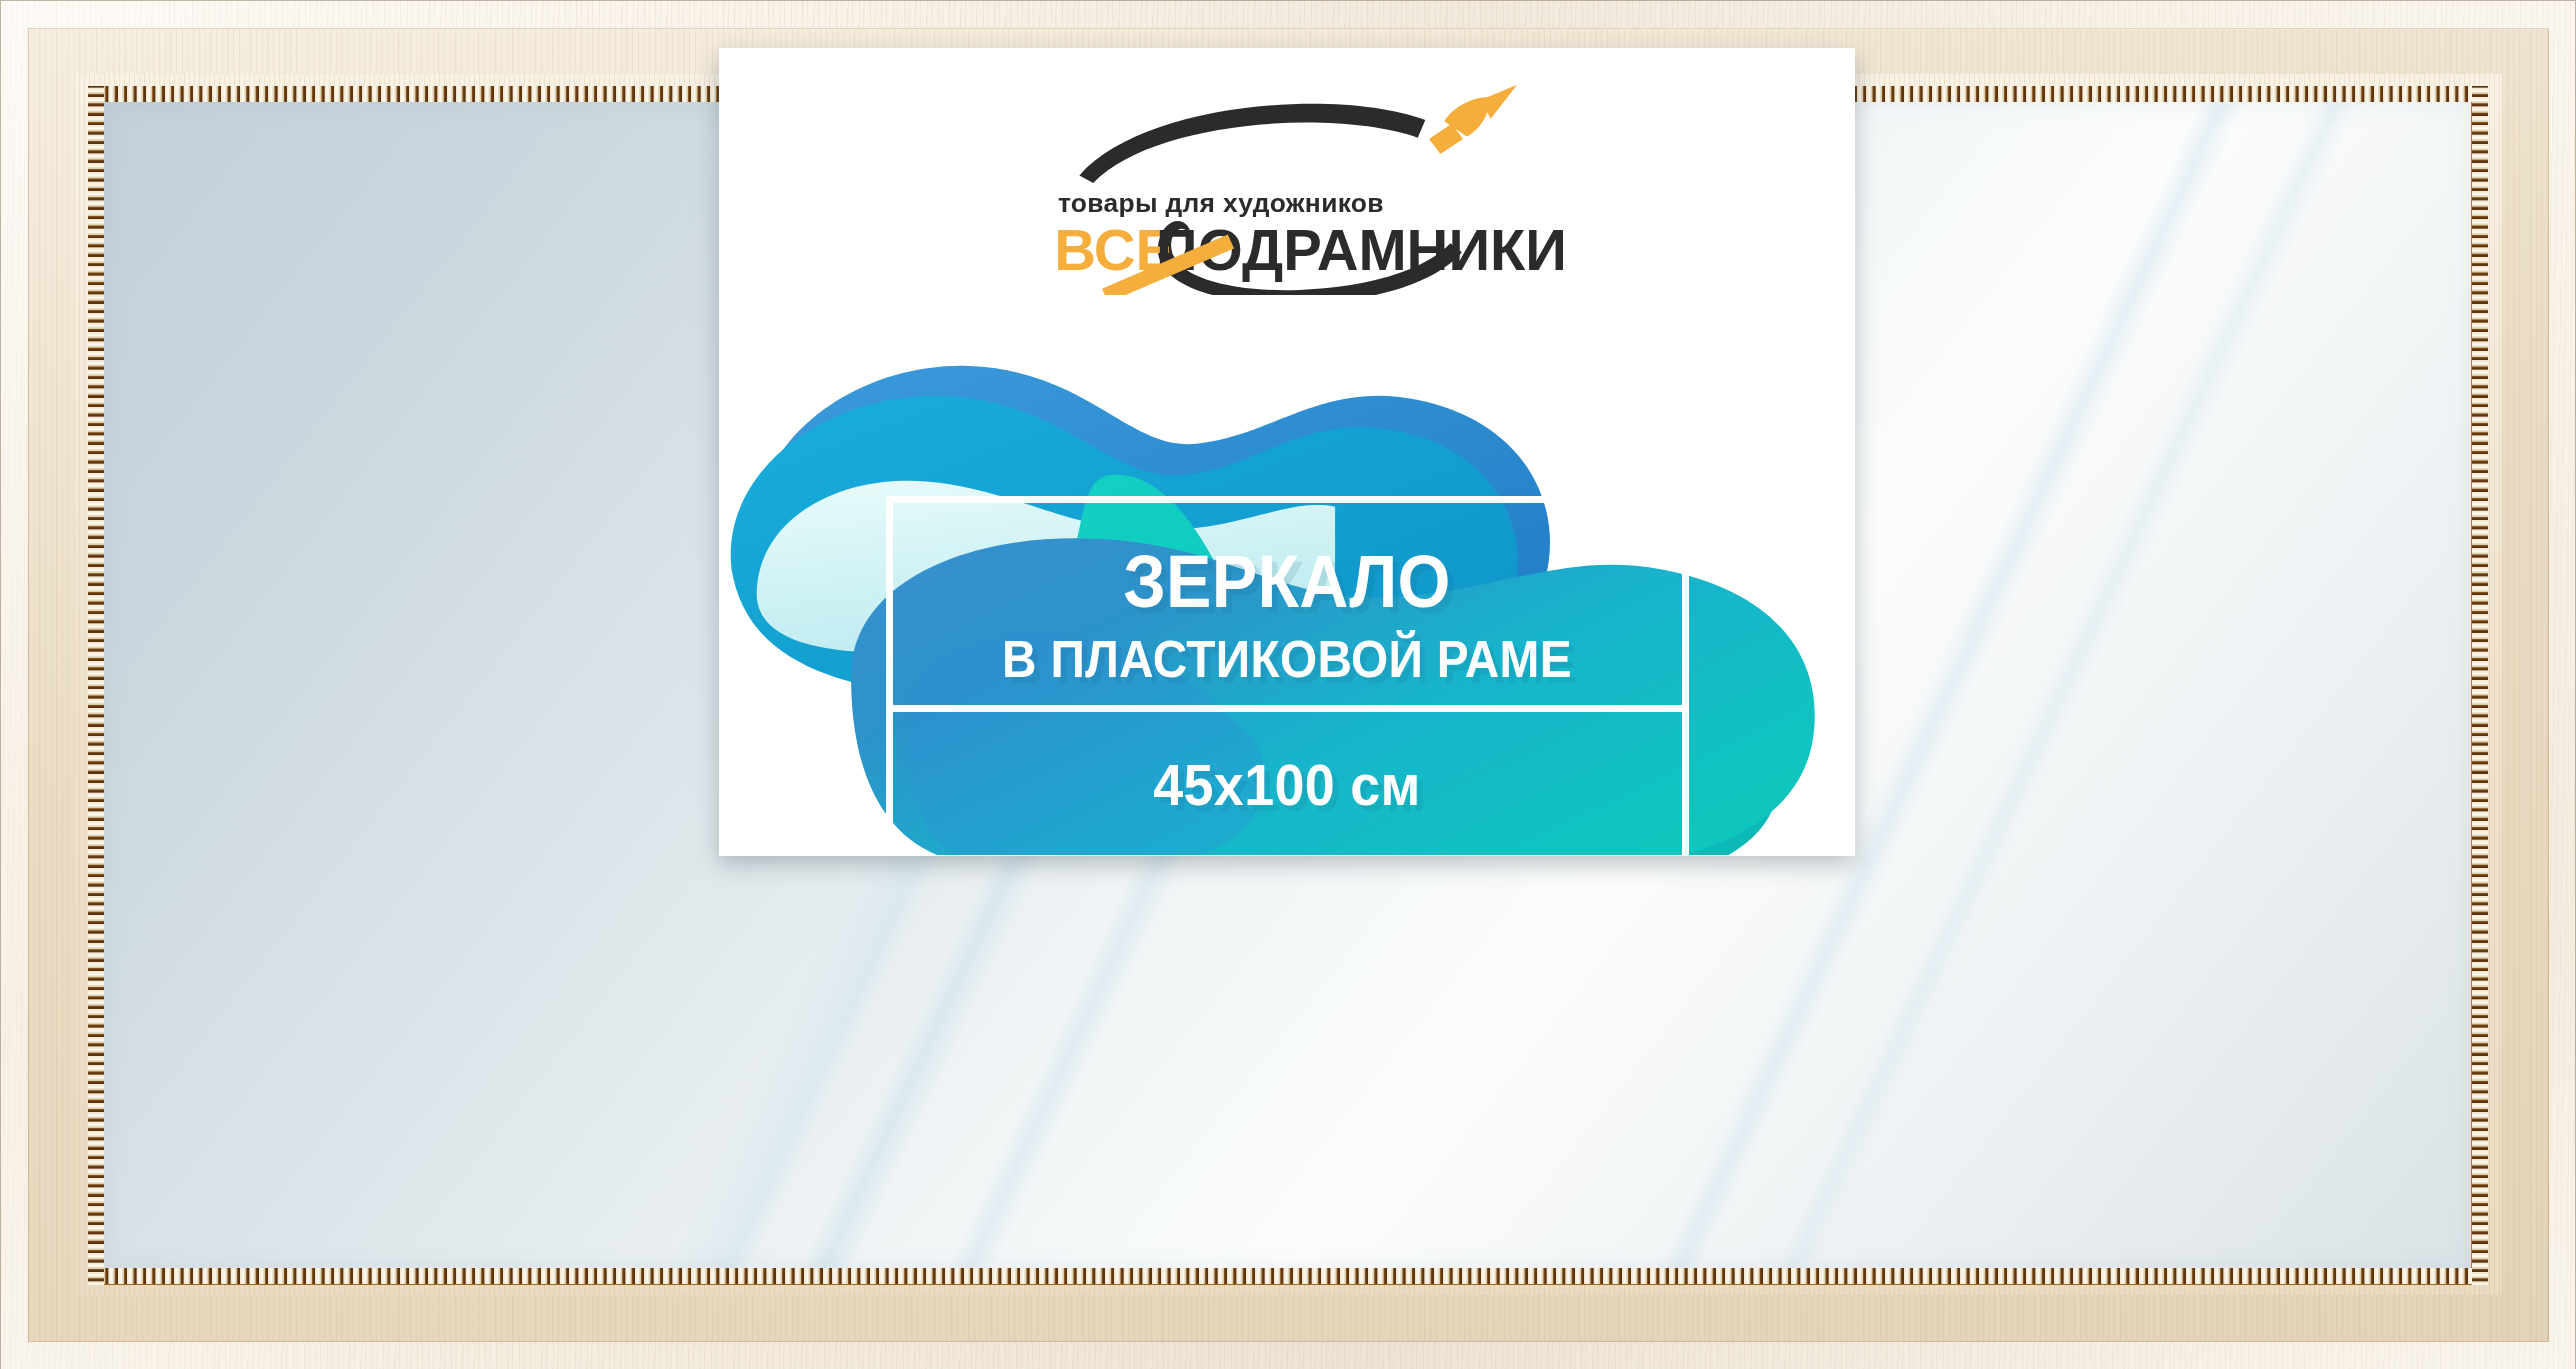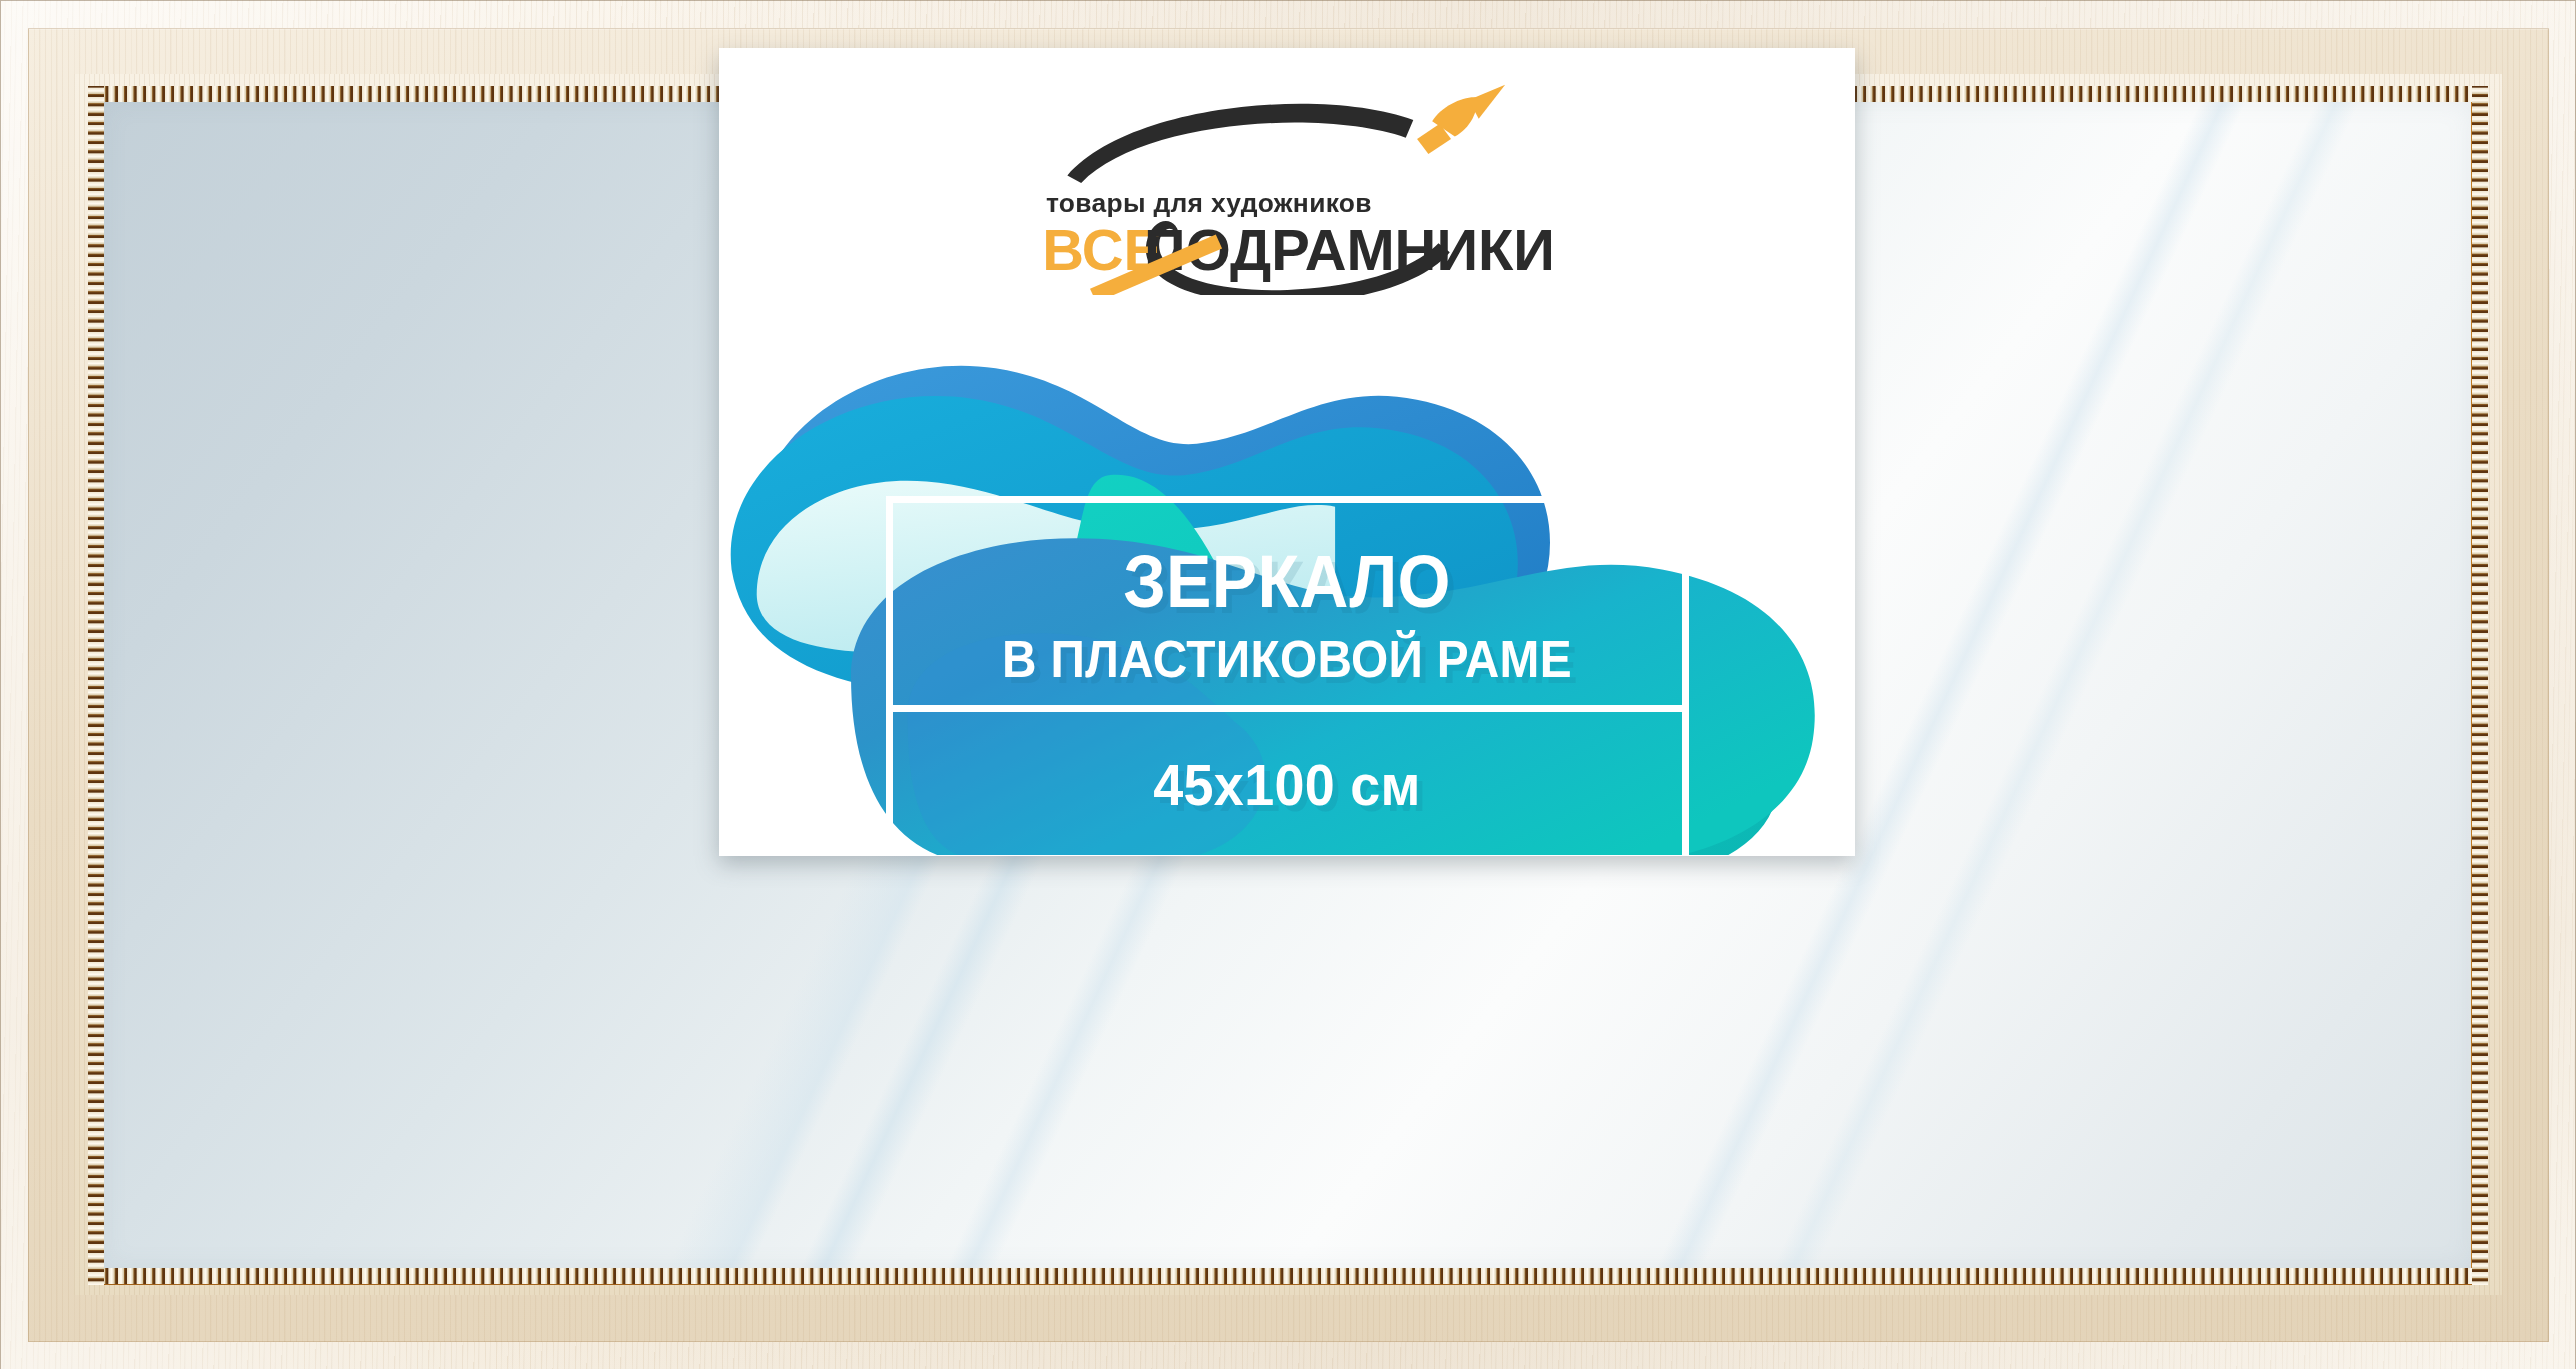--- a/index.html
+++ b/index.html
@@ -147,21 +147,21 @@
   .card{
     position:absolute;left:719px;top:48px;
     width:1136px;height:808px;
     background:#fff;
     overflow:hidden;
     box-shadow:0 8.8px 21.4px rgba(70,85,95,.34);
   }
 
   
   .logo{
-    position:absolute;left:0;top:33px;width:1136px;height:214px;
+    position:absolute;left:0;top:33px;width:1136px;height:214px;padding-left:12px;
   }
   .logo svg{display:block;margin:0 auto;}
 
   
   .art{
     position:absolute;left:0;top:314px;width:1136px;height:493px;
     overflow:hidden;
   }
   .art svg{display:block;}
 

